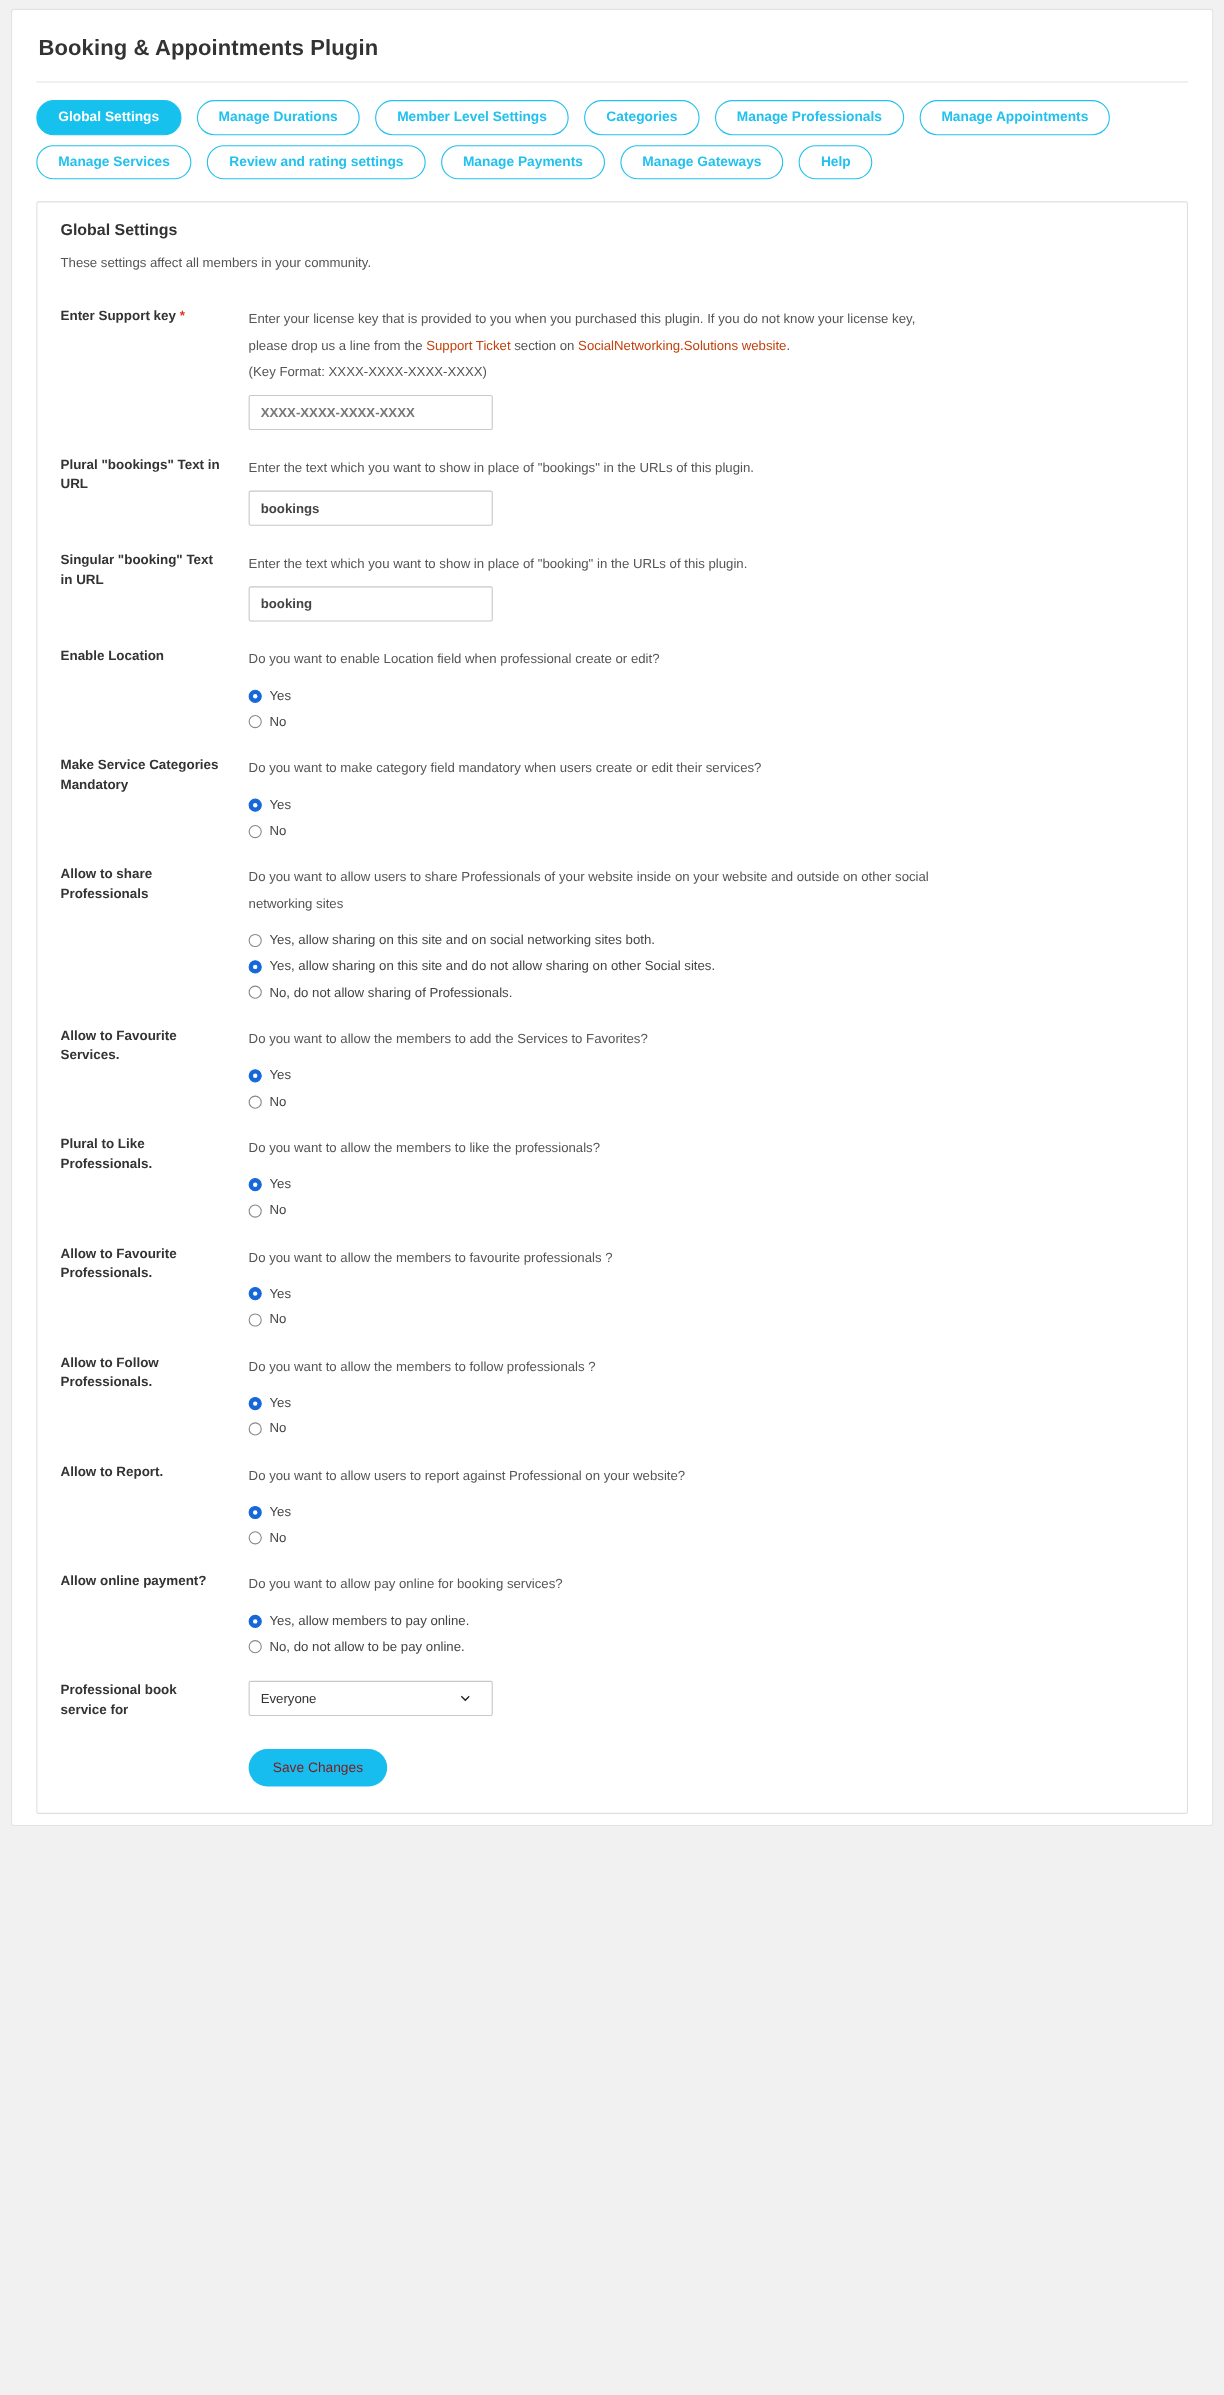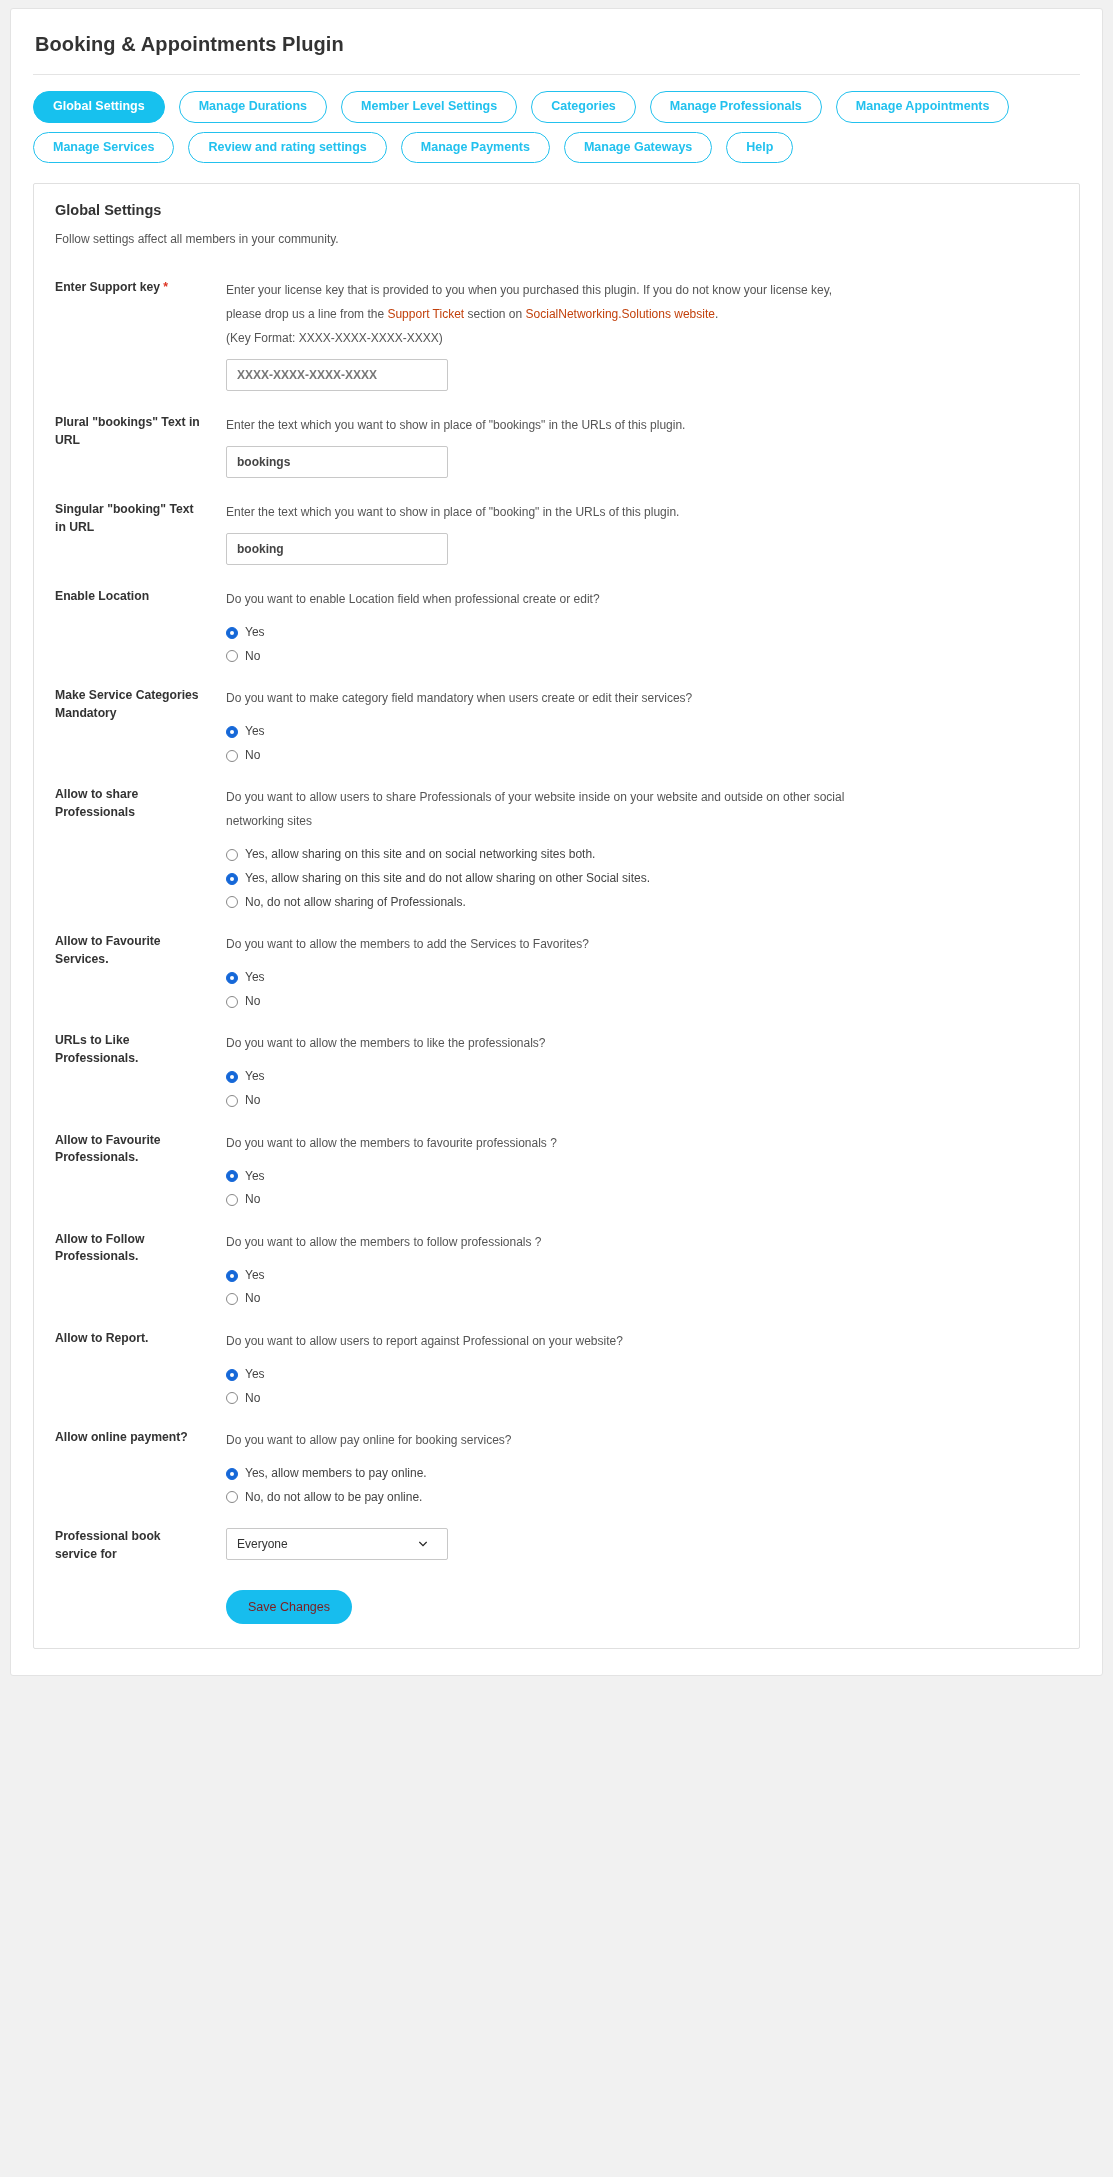--- a/index.html
+++ b/index.html
@@ -12,21 +12,21 @@
   body {
     width: 1113px;
     min-height: 2177px;
     box-sizing: border-box;
     padding: 8px 10px 10px 10px;
   }
   .page-card {
     background: #ffffff;
     border: 1px solid #e3e3e3;
     border-radius: 3px;
-    padding: 20px 22px 26px 22px;
+    padding: 20px 22px 10px 22px;
     box-sizing: border-box;
     width: 100%;
   }
   .page-title {
     font-size: 20px;
     font-weight: bold;
     color: #333333;
     margin: 4px 0 18px 2px;
     letter-spacing: 0.1px;
   }
@@ -232,21 +232,21 @@
       <div class="tab">Manage Services</div>
       <div class="tab">Review and rating settings</div>
       <div class="tab">Manage Payments</div>
       <div class="tab">Manage Gateways</div>
       <div class="tab">Help</div>
     </div>
 
   <div class="panel">
 
     <div class="panel-title">Global Settings</div>
-    <div class="panel-sub">Follow settings affect all members in your community.</div>
+    <div class="panel-sub">These settings affect all members in your community.</div>
 
     <div class="row">
       <div class="row-label">
         <span>Enter Support key</span>
         <span class="req">*</span>
       </div>
       <div class="row-body">
         <div class="desc">
           <span>Enter your license key that is provided to you when you purchased this plugin. If you do not know your license key, please drop us a line from the </span><a href="#">Support Ticket</a><span> section on </span><a href="#">SocialNetworking.Solutions website</a><span>.</span>
         </div>
@@ -334,21 +334,21 @@
                 <span class="opt-label">Yes</span>
               </label>
               <label class="opt">
                 <span class="radio"></span>
                 <span class="opt-label">No</span>
               </label>
             </div>
           </div>
         </div>
         <div class="row">
-          <div class="row-label">URLs to Like Professionals.</div>
+          <div class="row-label">Plural to Like Professionals.</div>
           <div class="row-body">
             <div class="desc">Do you want to allow the members to like the professionals?</div>
             <div class="opts">
               <label class="opt">
                 <span class="radio checked"></span>
                 <span class="opt-label">Yes</span>
               </label>
               <label class="opt">
                 <span class="radio"></span>
                 <span class="opt-label">No</span>

